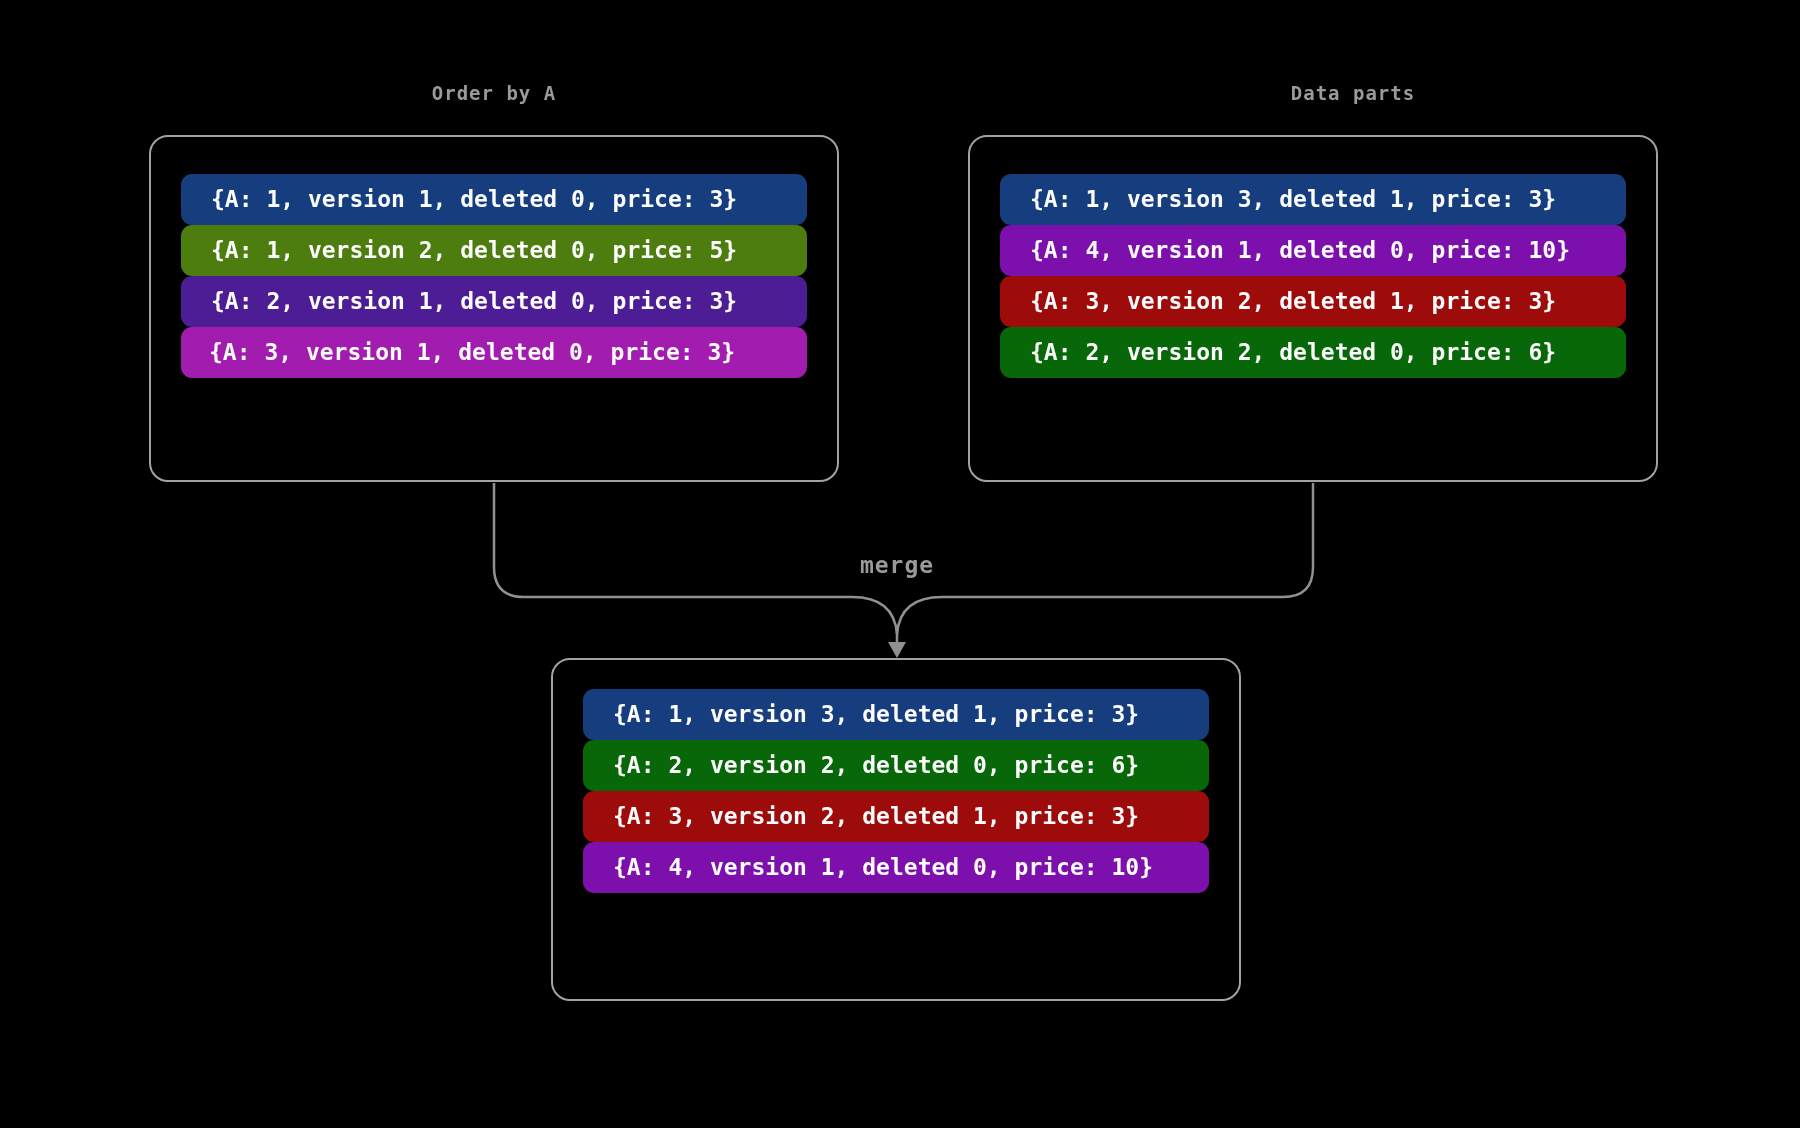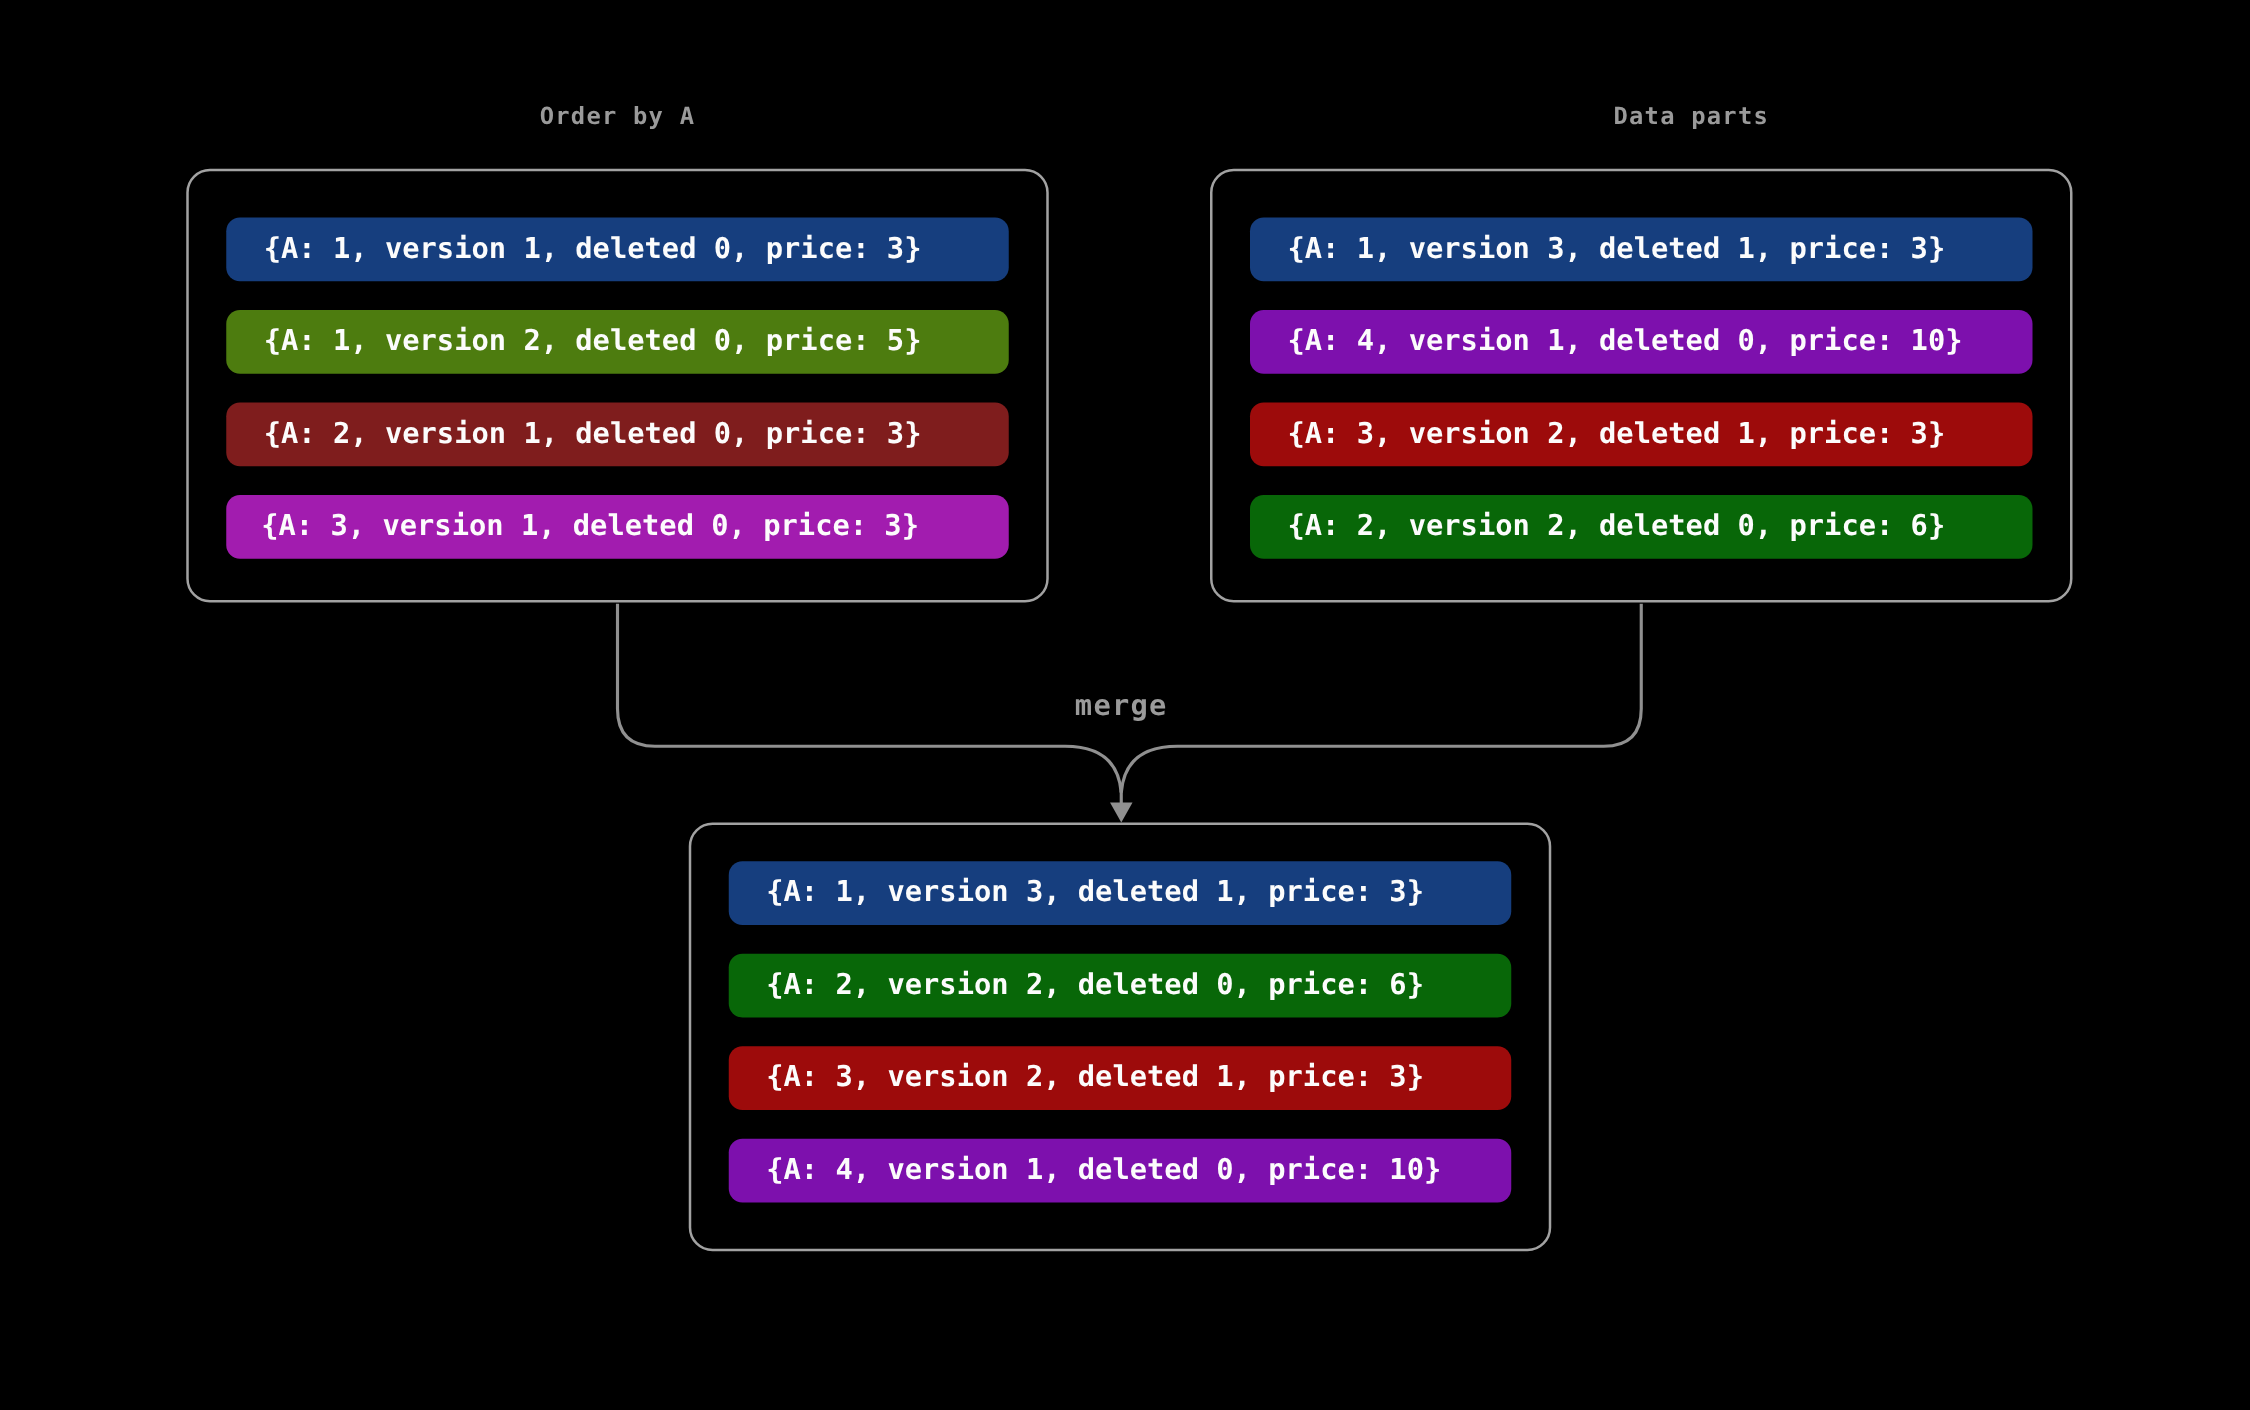--- a/index.html
+++ b/index.html
@@ -36,21 +36,20 @@
     background: var(--canvas_bg, #000);
     padding: 37px 30px 0 30px;
   }
   #box-order-by-a { left: 149px; top: 135px; height: 347px; }
   #box-data-parts { left: 968px; top: 135px; height: 347px; }
   #box-merged     { left: 551px; top: 658px; height: 343px; padding-top: 29px; }
   .record-row {
     height: 51px;
     line-height: 51px;
     border-radius: 11px;
-    margin-bottom: 23px;
     padding-left: 30px;
     font-size: 23px;
     font-weight: bold;
     color: var(--row_text, #FCFCFC);
     white-space: nowrap;
     overflow: hidden;
   }
   #connector-svg {
     position: absolute;
     left: 0; top: 0;
@@ -80,21 +79,21 @@
     <path d="M 897 628 V 644" stroke-width="2.5" stroke="#909090"></path>
     <polygon points="888,642 906,642 897,658" fill="#909090"></polygon>
   </svg>
 
   <div id="title-order-by-a" class="group-title">Order by A</div>
   <div id="title-data-parts" class="group-title">Data parts</div>
 
   <div id="box-order-by-a" class="group-box">
     <div class="record-row" style="background: rgb(22, 62, 126);">{A: 1, version 1, deleted 0, price: 3}</div>
     <div class="record-row" style="background: #4d7c0f;">{A: 1, version 2, deleted 0, price: 5}</div>
-    <div class="record-row" style="background: #7f1d1d;">{A: 2, version 1, deleted 0, price: 3}</div>
+    <div class="record-row" style="background: #4c1d95;">{A: 2, version 1, deleted 0, price: 3}</div>
     <div class="record-row" style="background: #a21caf; padding-left: 28px;">{A: 3, version 1, deleted 0, price: 3}</div>
   </div>
 
   <div id="box-data-parts" class="group-box">
     <div class="record-row" style="background: rgb(22, 62, 126);">{A: 1, version 3, deleted 1, price: 3}</div>
     <div class="record-row" style="background: rgb(125, 16, 173);">{A: 4, version 1, deleted 0, price: 10}</div>
     <div class="record-row" style="background: rgb(157, 11, 11);">{A: 3, version 2, deleted 1, price: 3}</div>
     <div class="record-row" style="background: rgb(8, 103, 8);">{A: 2, version 2, deleted 0, price: 6}</div>
   </div>
 

